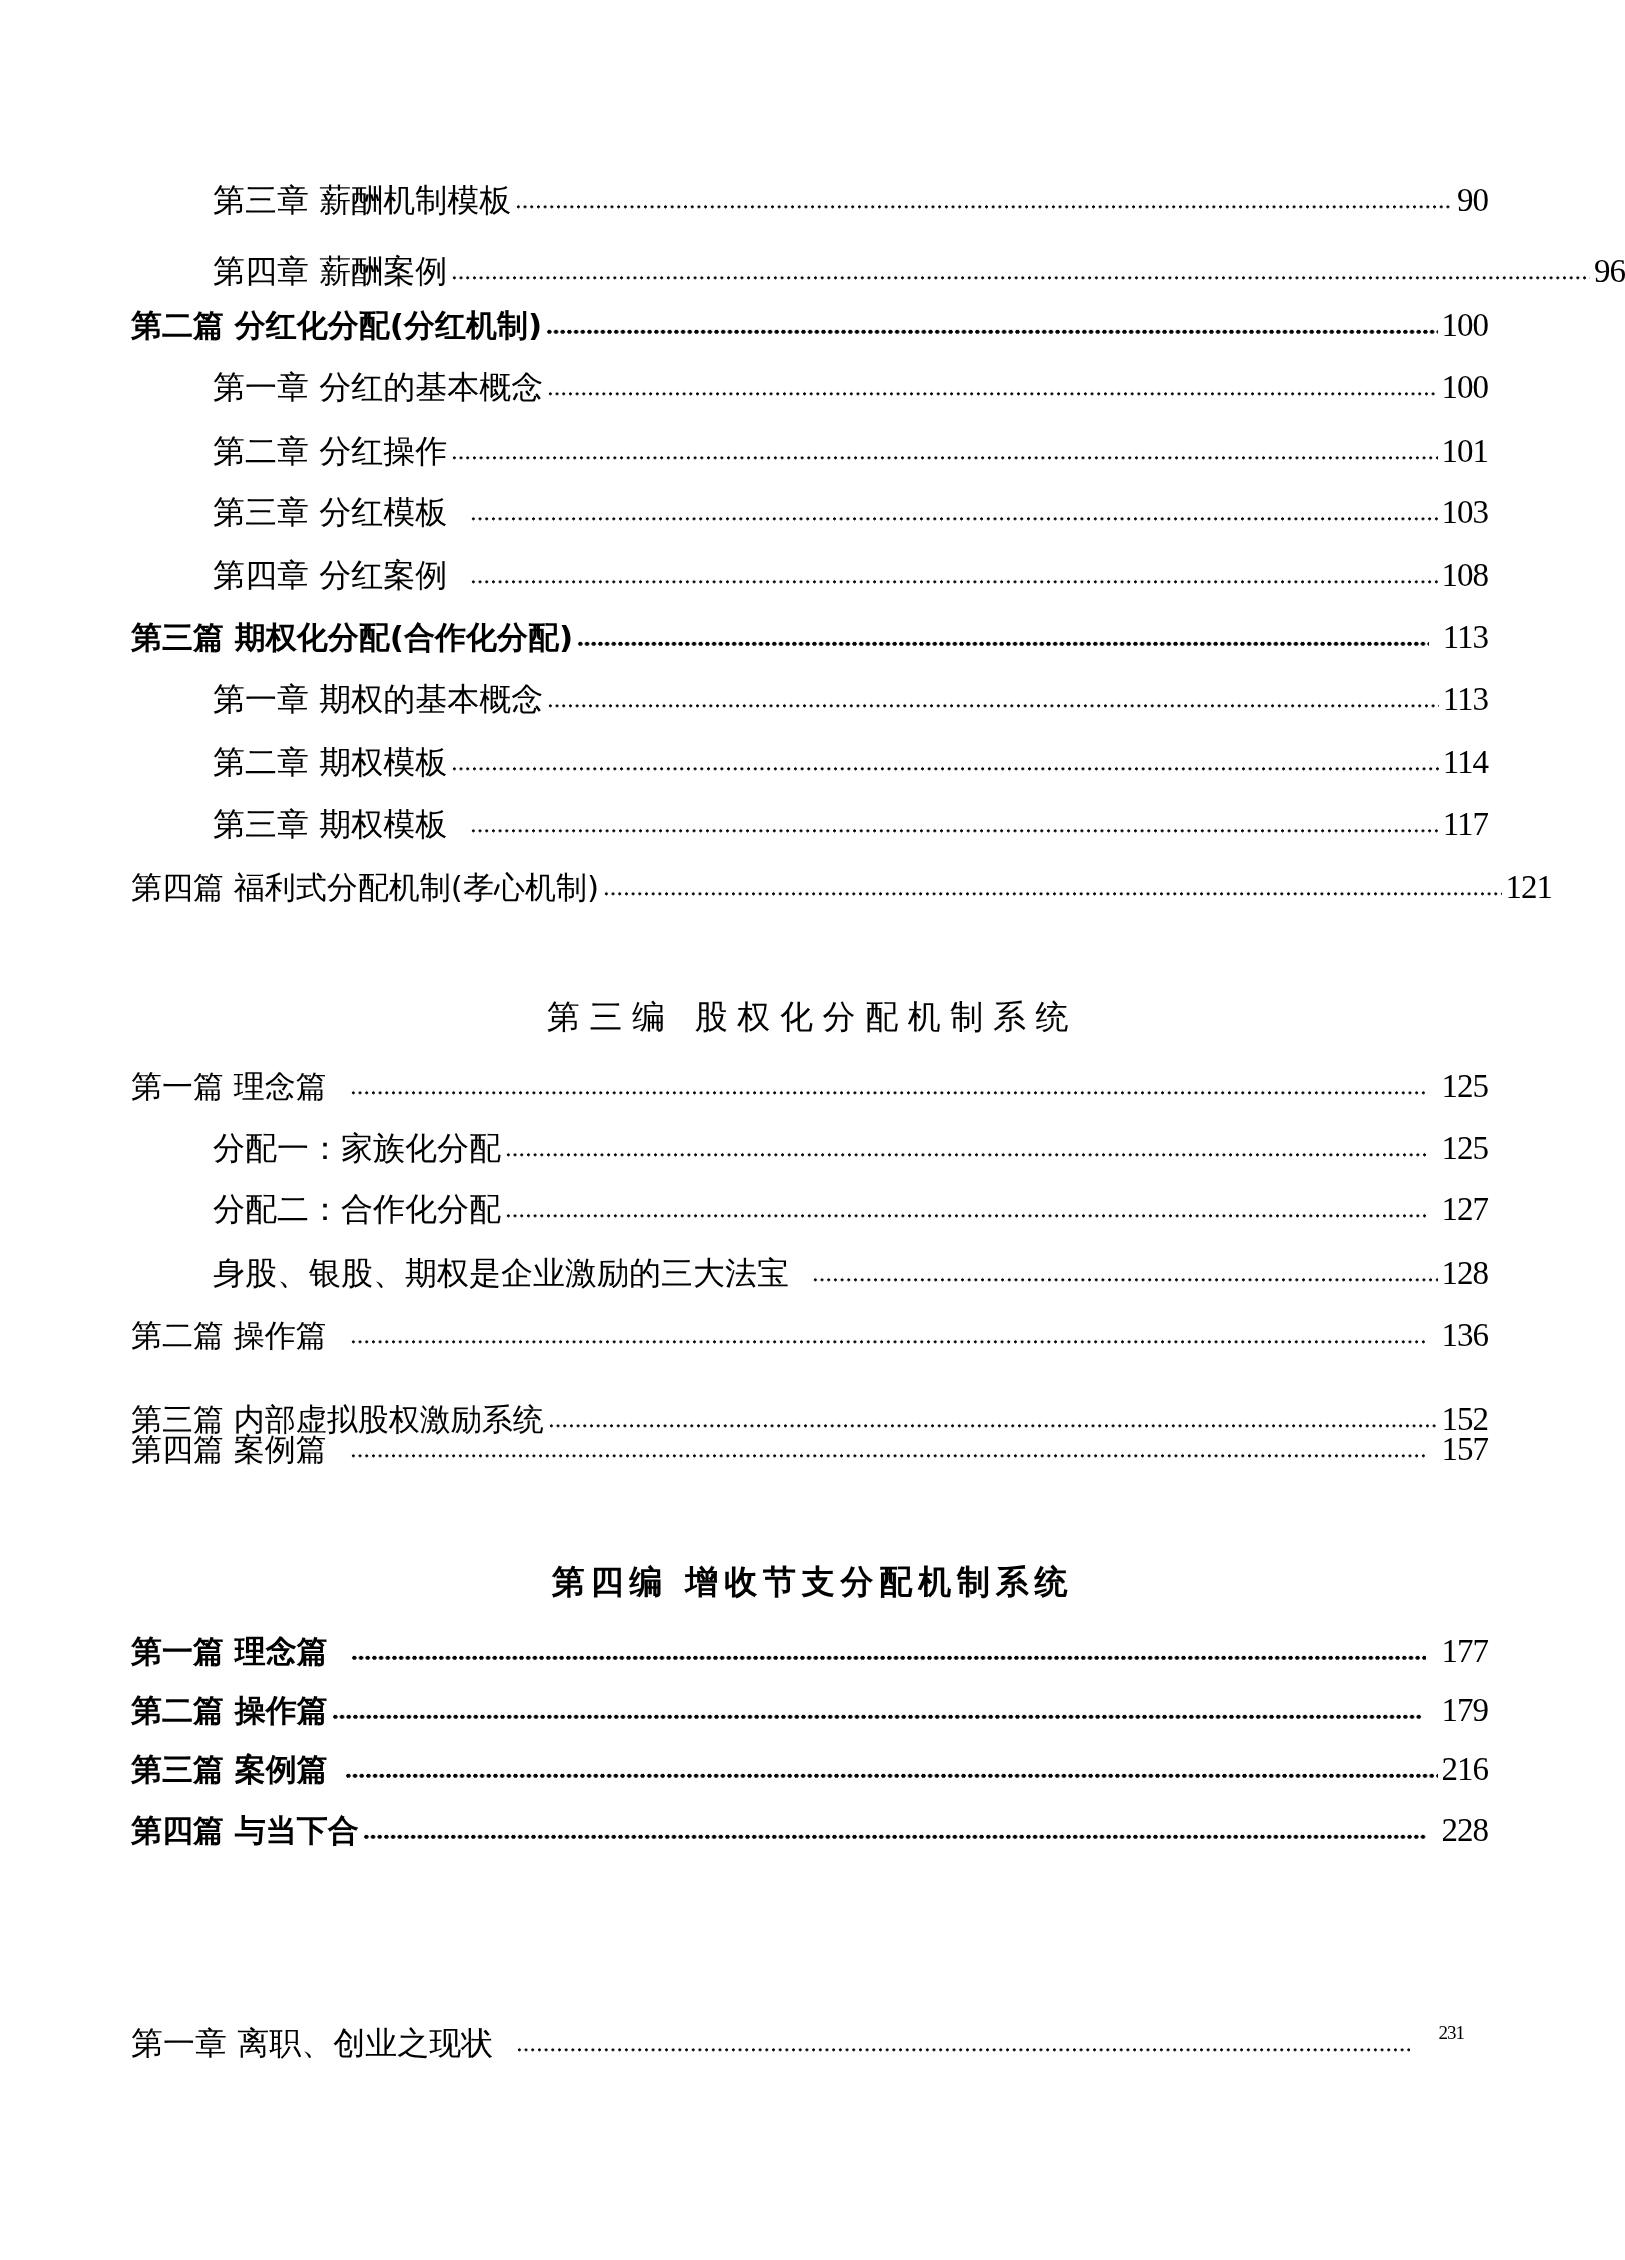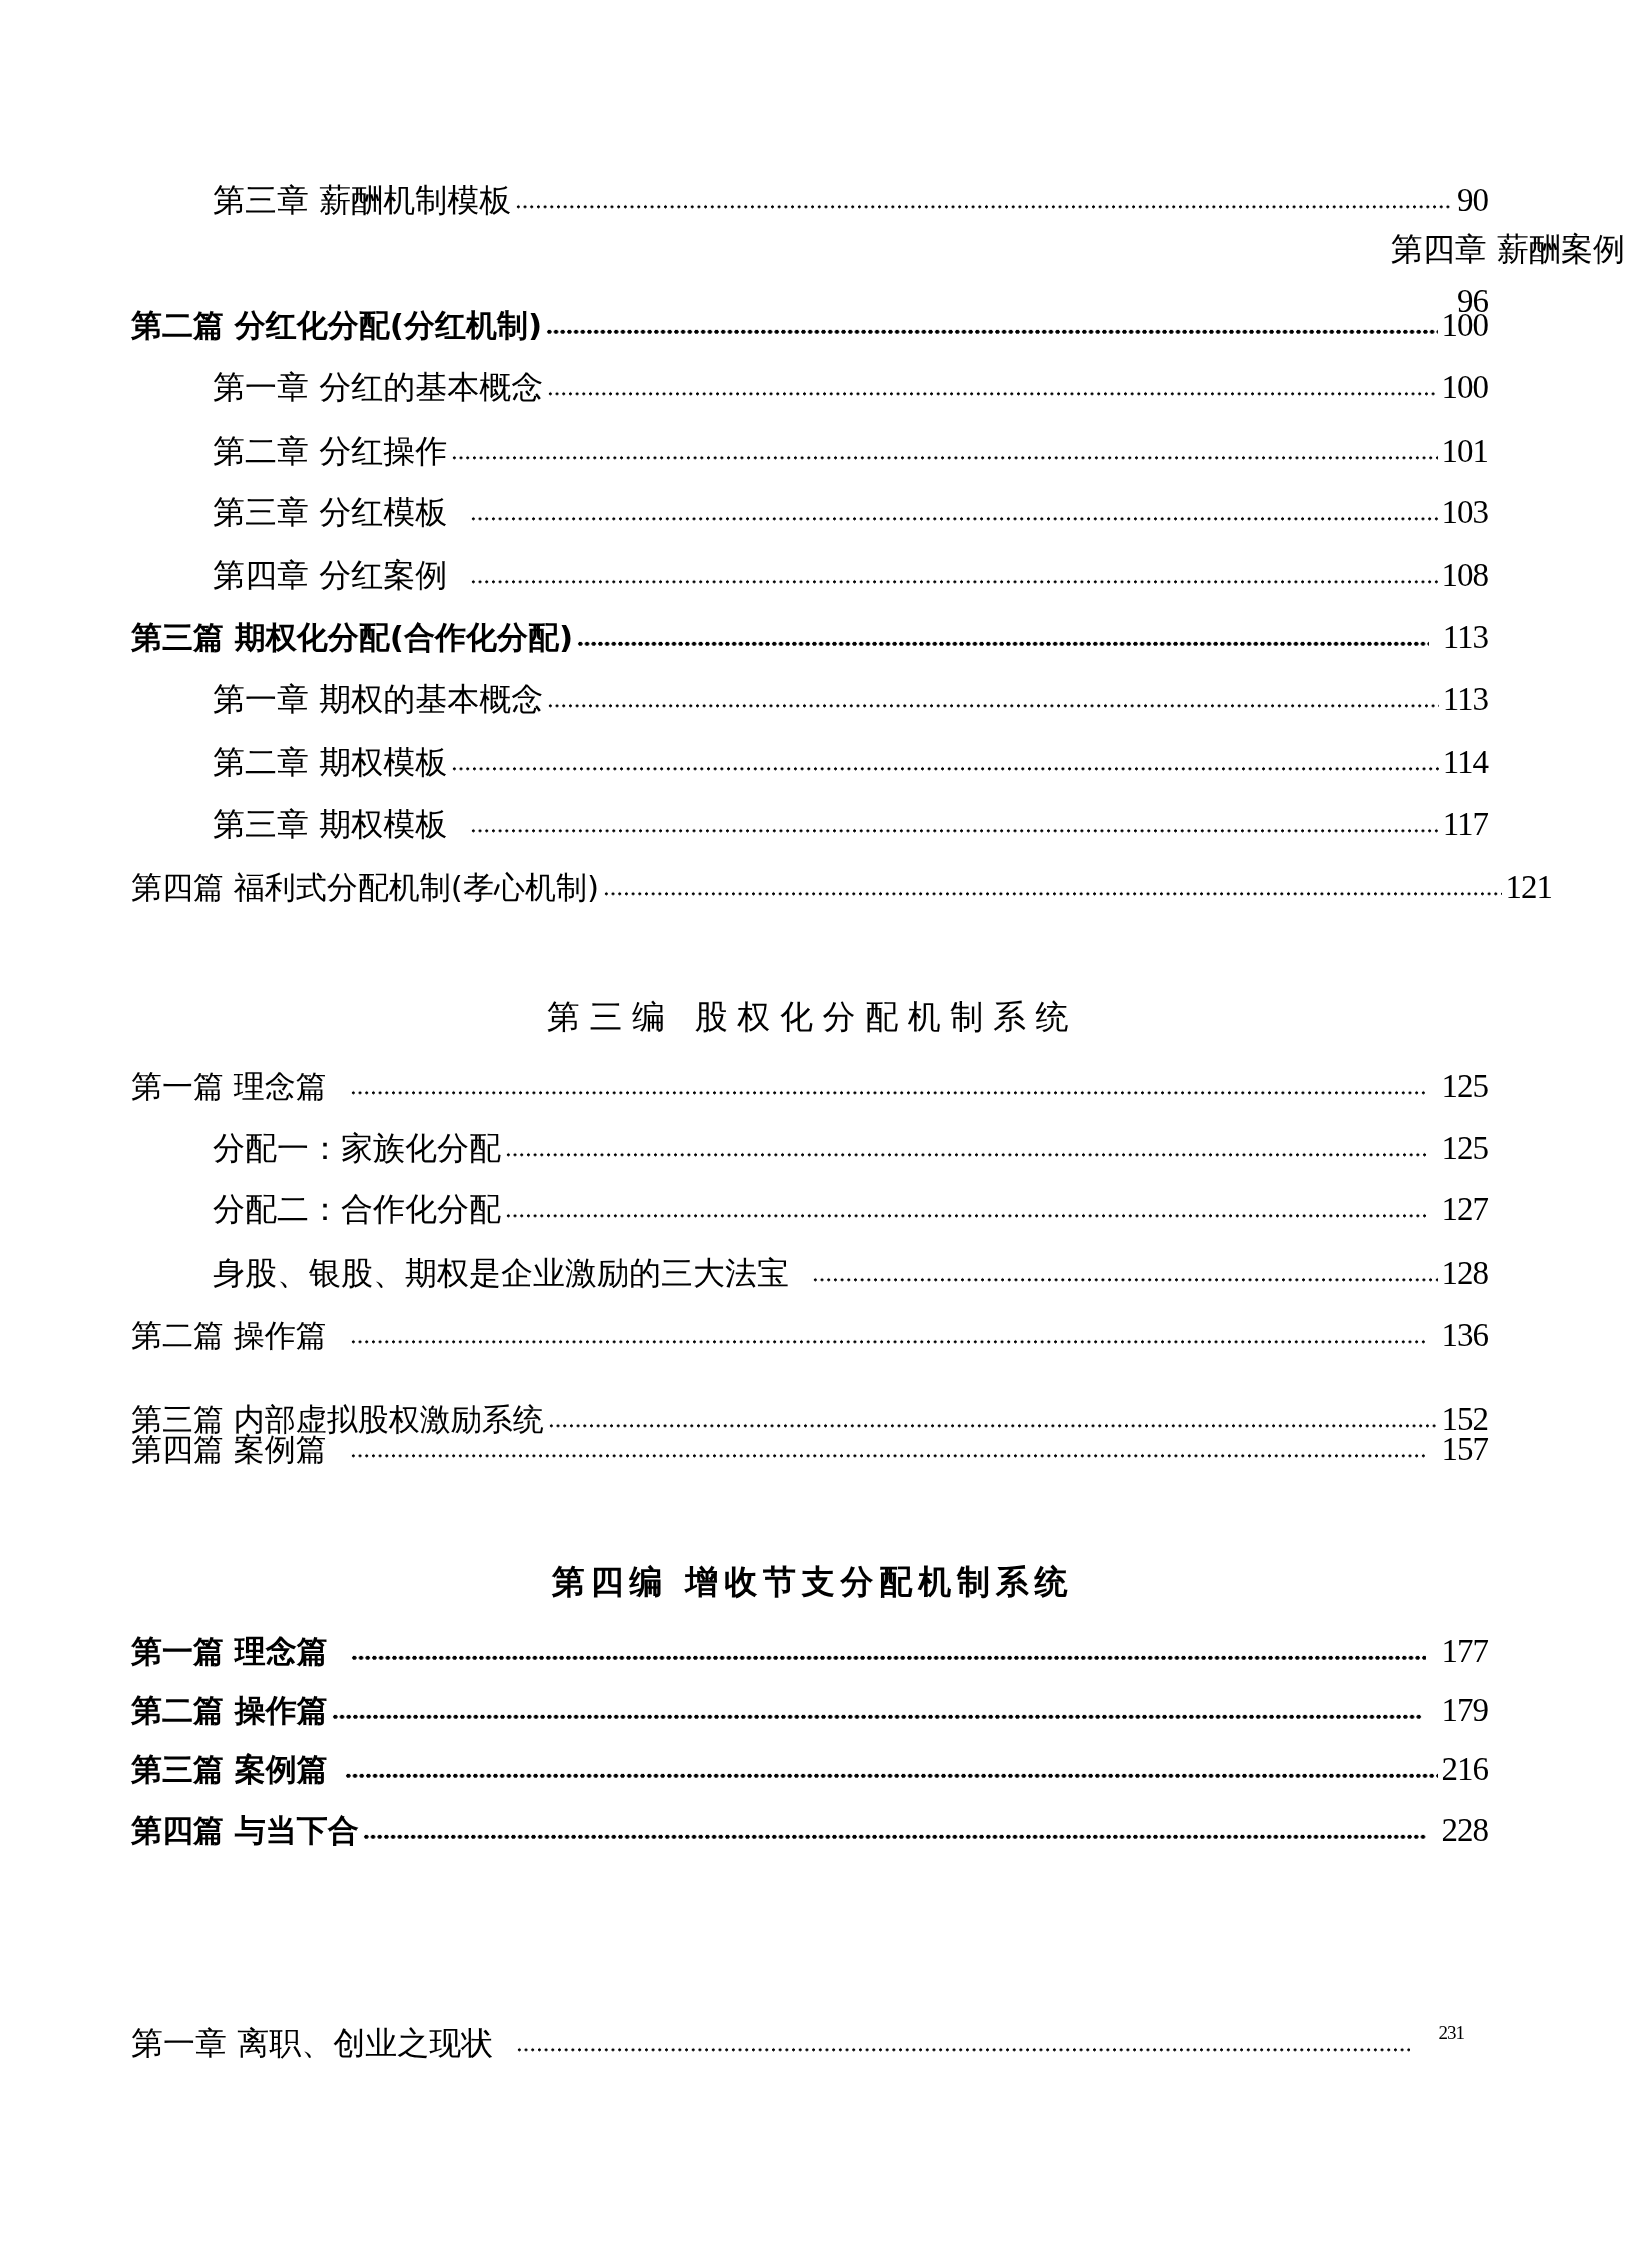--- a/index.html
+++ b/index.html
@@ -83,24 +83,24 @@
     }
   </style>
 </head>
 <body>
 
 <div class="row chapter" style="top:173px;">
   <span class="label" style="margin-left:213px;">第三章  薪酬机制模板</span>
   <span class="leader"></span>
   <span class="page" style="margin-right:137px;">90</span>
 </div>
-<div class="row chapter" style="top:228px;flex-direction:column;">
+<div class="row chapter" style="top:244px;">
   <span class="label" style="margin-left:213px;">第四章  薪酬案例</span>
   <span class="leader"></span>
-  <span class="page" style="margin-right:137px;text-align:right;">96</span>
+  <span class="page" style="text-align:right;">96</span>
 </div>
 <div class="row bold" style="top:298px;">
   <span class="label" style="margin-left:131px;">第二篇  分红化分配(分红机制)</span>
   <span class="leader"></span>
   <span class="page" style="margin-right:137px;">100</span>
 </div>
 <div class="row chapter" style="top:360px;">
   <span class="label" style="margin-left:213px;">第一章  分红的基本概念</span>
   <span class="leader"></span>
   <span class="page" style="margin-right:137px;">100</span>

